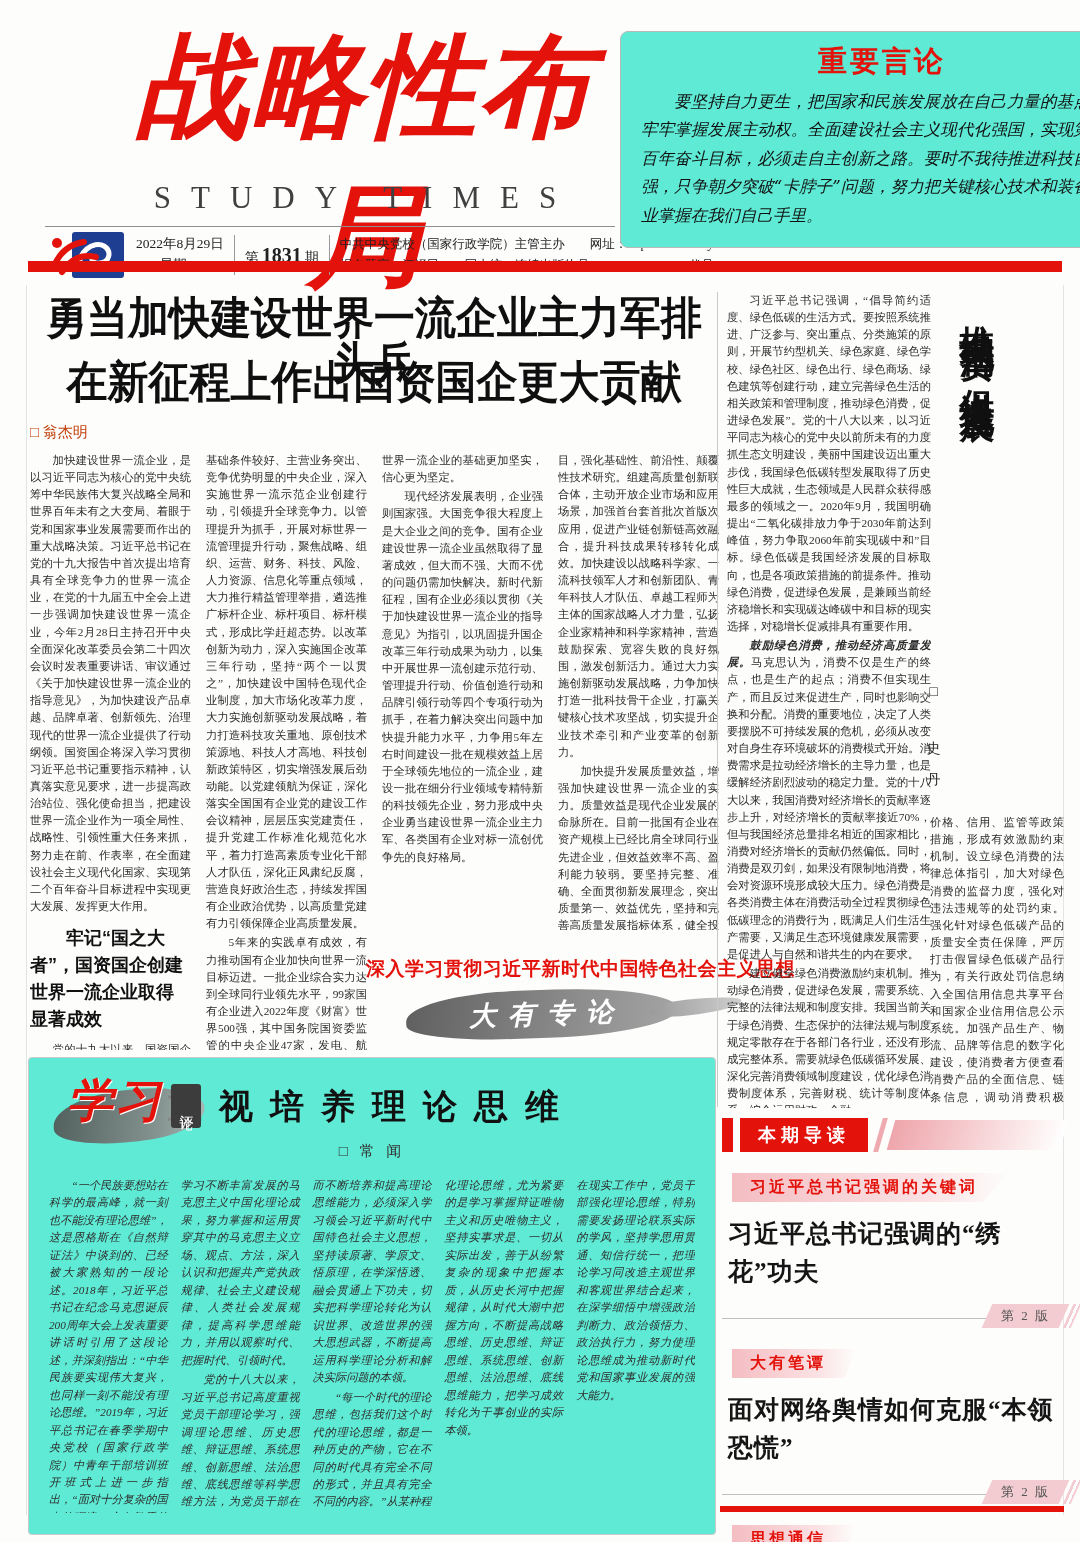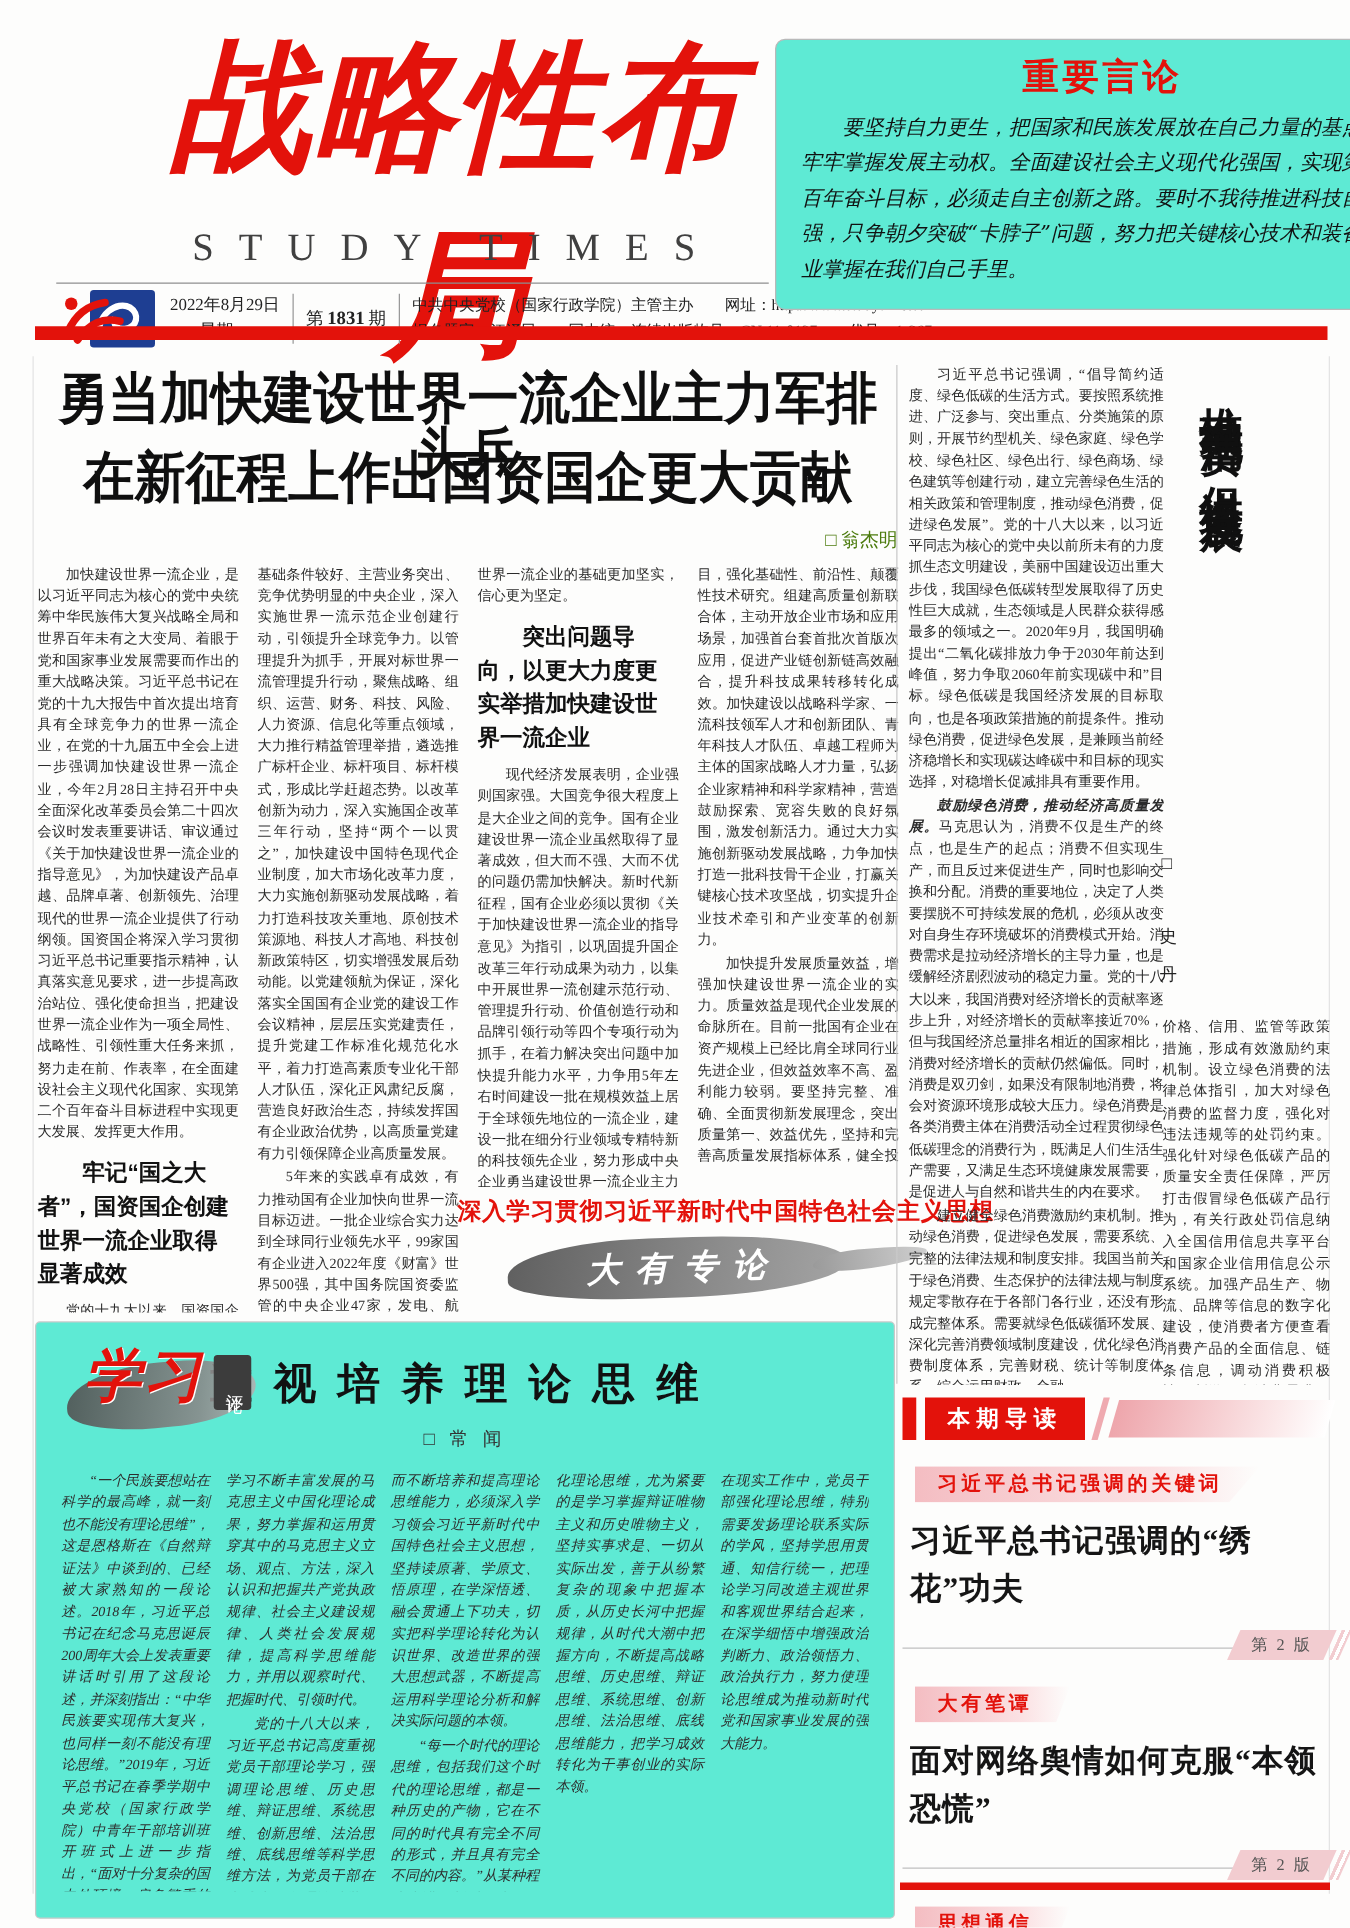--- a/index.html
+++ b/index.html
@@ -17,36 +17,36 @@
     font-size:112px;font-weight:900;font-style:italic;color:#e3120b;
     line-height:1.35;letter-spacing:2px;}
   .masthead-sub{left:100px;top:180px;width:530px;text-align:center;
     font-size:31px;color:#404040;letter-spacing:20px;}
   .mast-rule{left:45px;top:226px;width:570px;height:1px;background:#8f8f8f;}
   .dateline{left:48px;top:230px;width:1016px;height:50px;display:flex;align-items:center;gap:10px;}
   .logo-wrap{width:78px;height:50px;flex:0 0 auto;}
   .d-col{text-align:center;font-size:13.5px;line-height:1.55;white-space:nowrap;}
   .d-sep{width:1px;height:40px;background:#999;}
   .issue{font-size:14px;white-space:nowrap;}
-  .issue b{font-size:15px;font-weight:700;padding:0 3px;}
+  .issue b{font-size:20px;font-weight:700;padding:0 3px;}
   .info-col{font-size:12.5px;line-height:1.7;white-space:nowrap;}
 
   .quote-box{left:620px;top:31px;width:524px;height:217px;border:1.5px solid #b9b9b9;
     border-radius:8px;box-sizing:border-box;padding:8px 20px;background:#5eead4;}
   .quote-title{text-align:center;font-size:29px;font-weight:800;color:#e3120b;letter-spacing:3px;margin:2px 0 6px;}
   .quote-body{font-size:16.5px;line-height:1.72;text-align:justify;text-indent:2em;color:#111;}
 
   .red-bar{left:28px;top:261px;width:1034px;height:11px;background:#e3120b;}
 
   
   .lead-h{left:30px;width:688px;text-align:center;font-weight:900;color:#0f0f0f;
     font-size:41px;line-height:1.0;letter-spacing:0px;transform:scaleY(1.08);}
   .lead-h1{top:300px;}
   .lead-h2{top:362px;}
-  .lead-byline{left:30px;top:423px;width:688px;text-align:right;font-size:15px;color:#4d7c0f;}
+  .lead-byline{left:30px;top:423px;width:688px;text-align:left;font-size:15px;color:#c2410c;}
 
   .col{position:absolute;width:161px;overflow:hidden;font-size:11.3px;line-height:1.52;
     text-align:justify;color:#2b2b2b;}
   .col p{margin:0 0 2px;text-indent:2em;}
   .col p.cont{text-indent:0;}
   .col h3{font-family:"Liberation Sans","DejaVu Sans",sans-serif;font-size:18px;line-height:1.5;
     font-weight:800;color:#111;margin:10px 0 8px;text-indent:2em;text-align:left;}
 
   .banner{left:366px;top:956px;width:352px;text-align:center;}
   .banner-line{color:#e3120b;font-weight:800;font-size:19px;letter-spacing:0.5px;white-space:nowrap;}
@@ -165,21 +165,20 @@
   <p>加快建设世界一流企业，是以习近平同志为核心的党中央统筹中华民族伟大复兴战略全局和世界百年未有之大变局、着眼于党和国家事业发展需要而作出的重大战略决策。习近平总书记在党的十九大报告中首次提出培育具有全球竞争力的世界一流企业，在党的十九届五中全会上进一步强调加快建设世界一流企业，今年2月28日主持召开中央全面深化改革委员会第二十四次会议时发表重要讲话、审议通过《关于加快建设世界一流企业的指导意见》，为加快建设产品卓越、品牌卓著、创新领先、治理现代的世界一流企业提供了行动纲领。国资国企将深入学习贯彻习近平总书记重要指示精神，认真落实意见要求，进一步提高政治站位、强化使命担当，把建设世界一流企业作为一项全局性、战略性、引领性重大任务来抓，努力走在前、作表率，在全面建设社会主义现代化国家、实现第二个百年奋斗目标进程中实现更大发展、发挥更大作用。</p>
   <h3>牢记“国之大者”，国资国企创建世界一流企业取得显著成效</h3>
   <p>党的十九大以来，国资国企认真学习贯彻习近平总书记重要指示精神，贯彻落实党中央、国务院决策部署，加强前瞻性思考、全局性谋划、战略性布局、整体性推进，以世界一流企业目标引领国有企业特别是中央企业不断做强做优做大。以对标评价为先导，聚焦竞争力、创新力、控制力、影响力、抗风险能力等关键指标，深入开展对标世界一流企业研究，构建完善世界一流企业评价指标体系，分析短板差距，明确建设目标，部署重点任务。以示范创建为牵引，遴选航天科技、中国宝武等11家</p>
 </div>
 <div class="abs col" style="left:206px;top:452px;height:598px;">
   <p class="cont">基础条件较好、主营业务突出、竞争优势明显的中央企业，深入实施世界一流示范企业创建行动，引领提升全球竞争力。以管理提升为抓手，开展对标世界一流管理提升行动，聚焦战略、组织、运营、财务、科技、风险、人力资源、信息化等重点领域，大力推行精益管理举措，遴选推广标杆企业、标杆项目、标杆模式，形成比学赶超态势。以改革创新为动力，深入实施国企改革三年行动，坚持“两个一以贯之”，加快建设中国特色现代企业制度，加大市场化改革力度，大力实施创新驱动发展战略，着力打造科技攻关重地、原创技术策源地、科技人才高地、科技创新政策特区，切实增强发展后劲动能。以党建领航为保证，深化落实全国国有企业党的建设工作会议精神，层层压实党建责任，提升党建工作标准化规范化水平，着力打造高素质专业化干部人才队伍，深化正风肃纪反腐，营造良好政治生态，持续发挥国有企业政治优势，以高质量党建有力引领保障企业高质量发展。</p>
   <p>5年来的实践卓有成效，有力推动国有企业加快向世界一流目标迈进。一批企业综合实力达到全球同行业领先水平，99家国有企业进入2022年度《财富》世界500强，其中国务院国资委监管的中央企业47家，发电、航运、船舶等行业中央企业主要效率指标达到世界一流水平。一批企业自主创新能力显著增强，电网、通信等行业企业专利数量和质量位居全球同行业领先水平，航天、深海、能源、交通、国防军工等领域涌现一批世界级原创性科技创新成果。一批企业品牌影响力和国际化水平明显提升，21家中央企业进入全球品牌价值500强，打造了高铁、核电、特高压等一批具有自主知识产权的国家名片，培育了一批具有行业话语权和美誉度的企业品牌。中央企业率先创建</p>
 </div>
 <div class="abs col" style="left:382px;top:452px;height:498px;">
   <p class="cont">世界一流企业的基础更加坚实，信心更为坚定。</p>
-  <h3>突出问题导向，以更大力度更实举措加快建设世界一流企业</h3>
   <p>现代经济发展表明，企业强则国家强。大国竞争很大程度上是大企业之间的竞争。国有企业建设世界一流企业虽然取得了显著成效，但大而不强、大而不优的问题仍需加快解决。新时代新征程，国有企业必须以贯彻《关于加快建设世界一流企业的指导意见》为指引，以巩固提升国企改革三年行动成果为动力，以集中开展世界一流创建示范行动、管理提升行动、价值创造行动和品牌引领行动等四个专项行动为抓手，在着力解决突出问题中加快提升能力水平，力争用5年左右时间建设一批在规模效益上居于全球领先地位的一流企业，建设一批在细分行业领域专精特新的科技领先企业，努力形成中央企业勇当建设世界一流企业主力军、各类国有企业对标一流创优争先的良好格局。</p>
 
 </div>
 <div class="abs col" style="left:558px;top:452px;height:478px;">
   <p class="cont">目，强化基础性、前沿性、颠覆性技术研究。组建高质量创新联合体，主动开放企业市场和应用场景，加强首台套首批次首版次应用，促进产业链创新链高效融合，提升科技成果转移转化成效。加快建设以战略科学家、一流科技领军人才和创新团队、青年科技人才队伍、卓越工程师为主体的国家战略人才力量，弘扬企业家精神和科学家精神，营造鼓励探索、宽容失败的良好氛围，激发创新活力。通过大力实施创新驱动发展战略，力争加快打造一批科技骨干企业，打赢关键核心技术攻坚战，切实提升企业技术牵引和产业变革的创新力。</p>
   <p>加快提升发展质量效益，增强加快建设世界一流企业的实力。质量效益是现代企业发展的命脉所在。目前一批国有企业在资产规模上已经比肩全球同行业先进企业，但效益效率不高、盈利能力较弱。要坚持完整、准确、全面贯彻新发展理念，突出质量第一、效益优先，坚持和完善高质量发展指标体系，健全投资管理制度，提升经营管理水平，完善内控管理体系，确保有质量、有效率、有效益、有现金流的增长。创新生产模式和产业组织方式，抓住重点领域打造具有全球竞争力的产品服务，以新技术新业态新标准改造提升产品服务质量，以高质量供给引领和创造新需求。通过进一步转变发展方式，力争在营业收入利润率、净资产收益率、全员劳动生产率等方面达到全球同行业领先水平，切实提升企业价值创造能力和可持续发展能力。</p>
 
 </div>
 
 <div class="abs banner">

